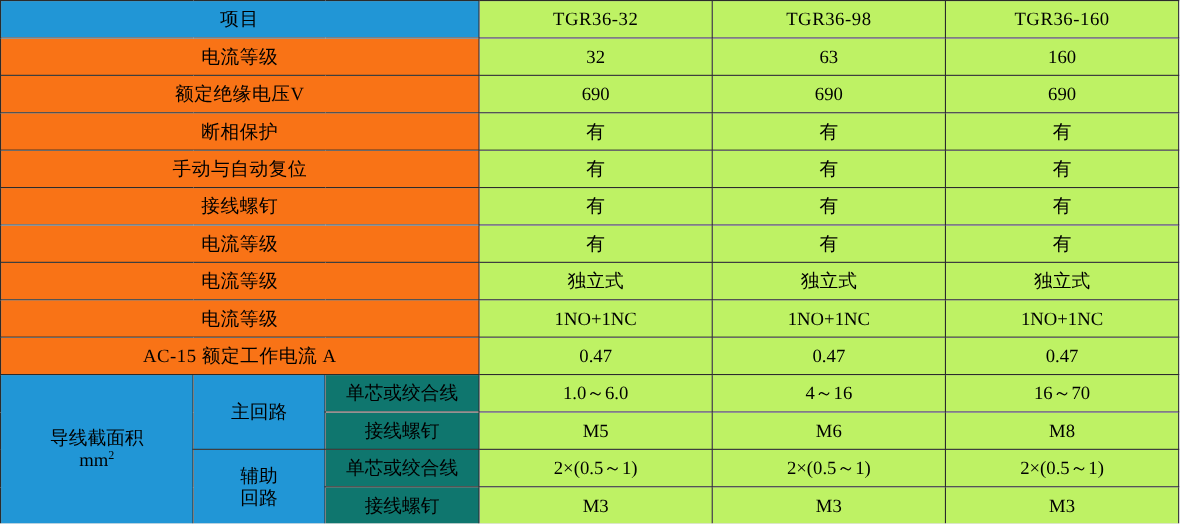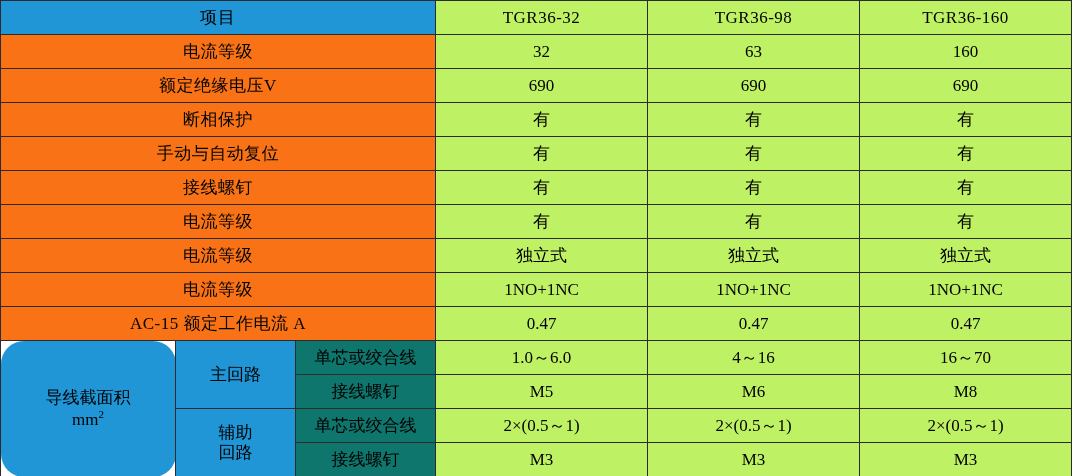--- a/index.html
+++ b/index.html
@@ -58,21 +58,20 @@
   td.header-value {
     background: #bef264;
     font-size: 17px;
     letter-spacing: 0.5px;
   }
   td.wire-head {
     background: #2196d6;
     color: #ffffff;
     font-size: 17px;
     line-height: 1.5;
-    border-radius: 23px;
   }
   td.sub-label {
     background: #2196d6;
     color: #ffffff;
     font-size: 16px;
   }
   td.sub-label2 {
     background: #0f766e;
     color: #ffffff;
     font-size: 16px;

